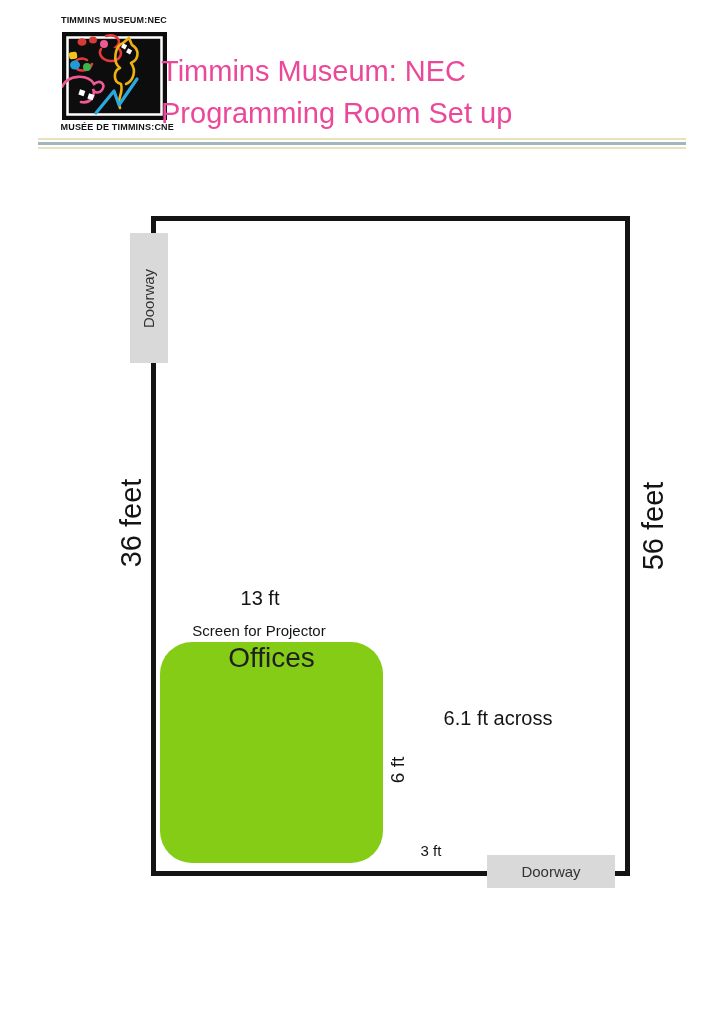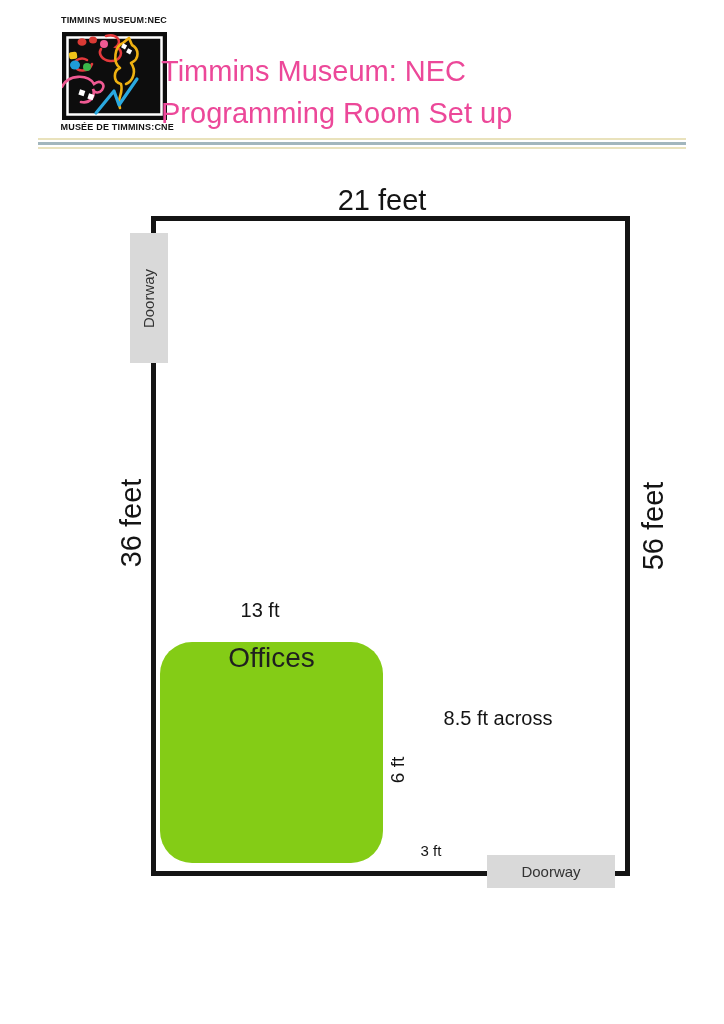--- a/index.html
+++ b/index.html
@@ -43,21 +43,21 @@
     position:absolute;left:160px;top:642px;width:223px;height:221px;
     background:#84cc16;border-radius:32px;z-index:2;
     display:flex;justify-content:center;
   }
   .offices-label{font-size:28px;color:#1f1f1f;}
   .dim{position:absolute;z-index:4;color:#141414;text-align:center;}
   .dim-21{left:302px;top:184px;width:160px;font-size:29px;}
   .rot{display:flex;align-items:center;justify-content:center;}
   .dim-36{left:71px;top:508px;width:120px;height:30px;transform:rotate(-90deg);font-size:29px;}
   .dim-56{left:593px;top:511px;width:120px;height:30px;transform:rotate(-90deg);font-size:29px;}
-  .dim-13{left:200px;top:599px;width:120px;font-size:20px;}
+  .dim-13{left:200px;top:587px;width:120px;font-size:20px;}
   .dim-screen{left:159px;top:622px;width:200px;font-size:15px;}
   .dim-85{left:418px;top:707px;width:160px;font-size:20px;}
   .dim-6{left:368px;top:757px;width:60px;height:26px;transform:rotate(-90deg);font-size:19px;}
   .dim-3{left:401px;top:842px;width:60px;font-size:15px;}
 </style>
 </head>
 <body>
 
 <div id="page">
 
@@ -95,38 +95,38 @@
   <div class="divider">
     <div class="y"></div>
     <div class="gap"></div>
     <div class="b"></div>
     <div class="gap"></div>
     <div class="y"></div>
   </div>
 
   <div class="room"></div>
 
-  <div class="dim dim-21">21 feet</div>
 
   <div class="dim rot dim-36">36 feet</div>
 
   <div class="dim rot dim-56">56 feet</div>
 
   <div class="doorway doorway-left">
     <span>Doorway</span>
   </div>
 
   <div class="dim dim-13">13 ft</div>
 
+  <div class="dim dim-screen">Screen for Projector</div>
 
   <div class="offices">
     <span class="offices-label">Offices</span>
   </div>
 
-  <div class="dim dim-85">8.5 ft across</div>
+  <div class="dim dim-85">6.1 ft across</div>
 
   <div class="dim rot dim-6">6 ft</div>
 
   <div class="dim dim-3">3 ft</div>
 
   <div class="doorway doorway-bottom">
     <span>Doorway</span>
   </div>
 
 </div>

